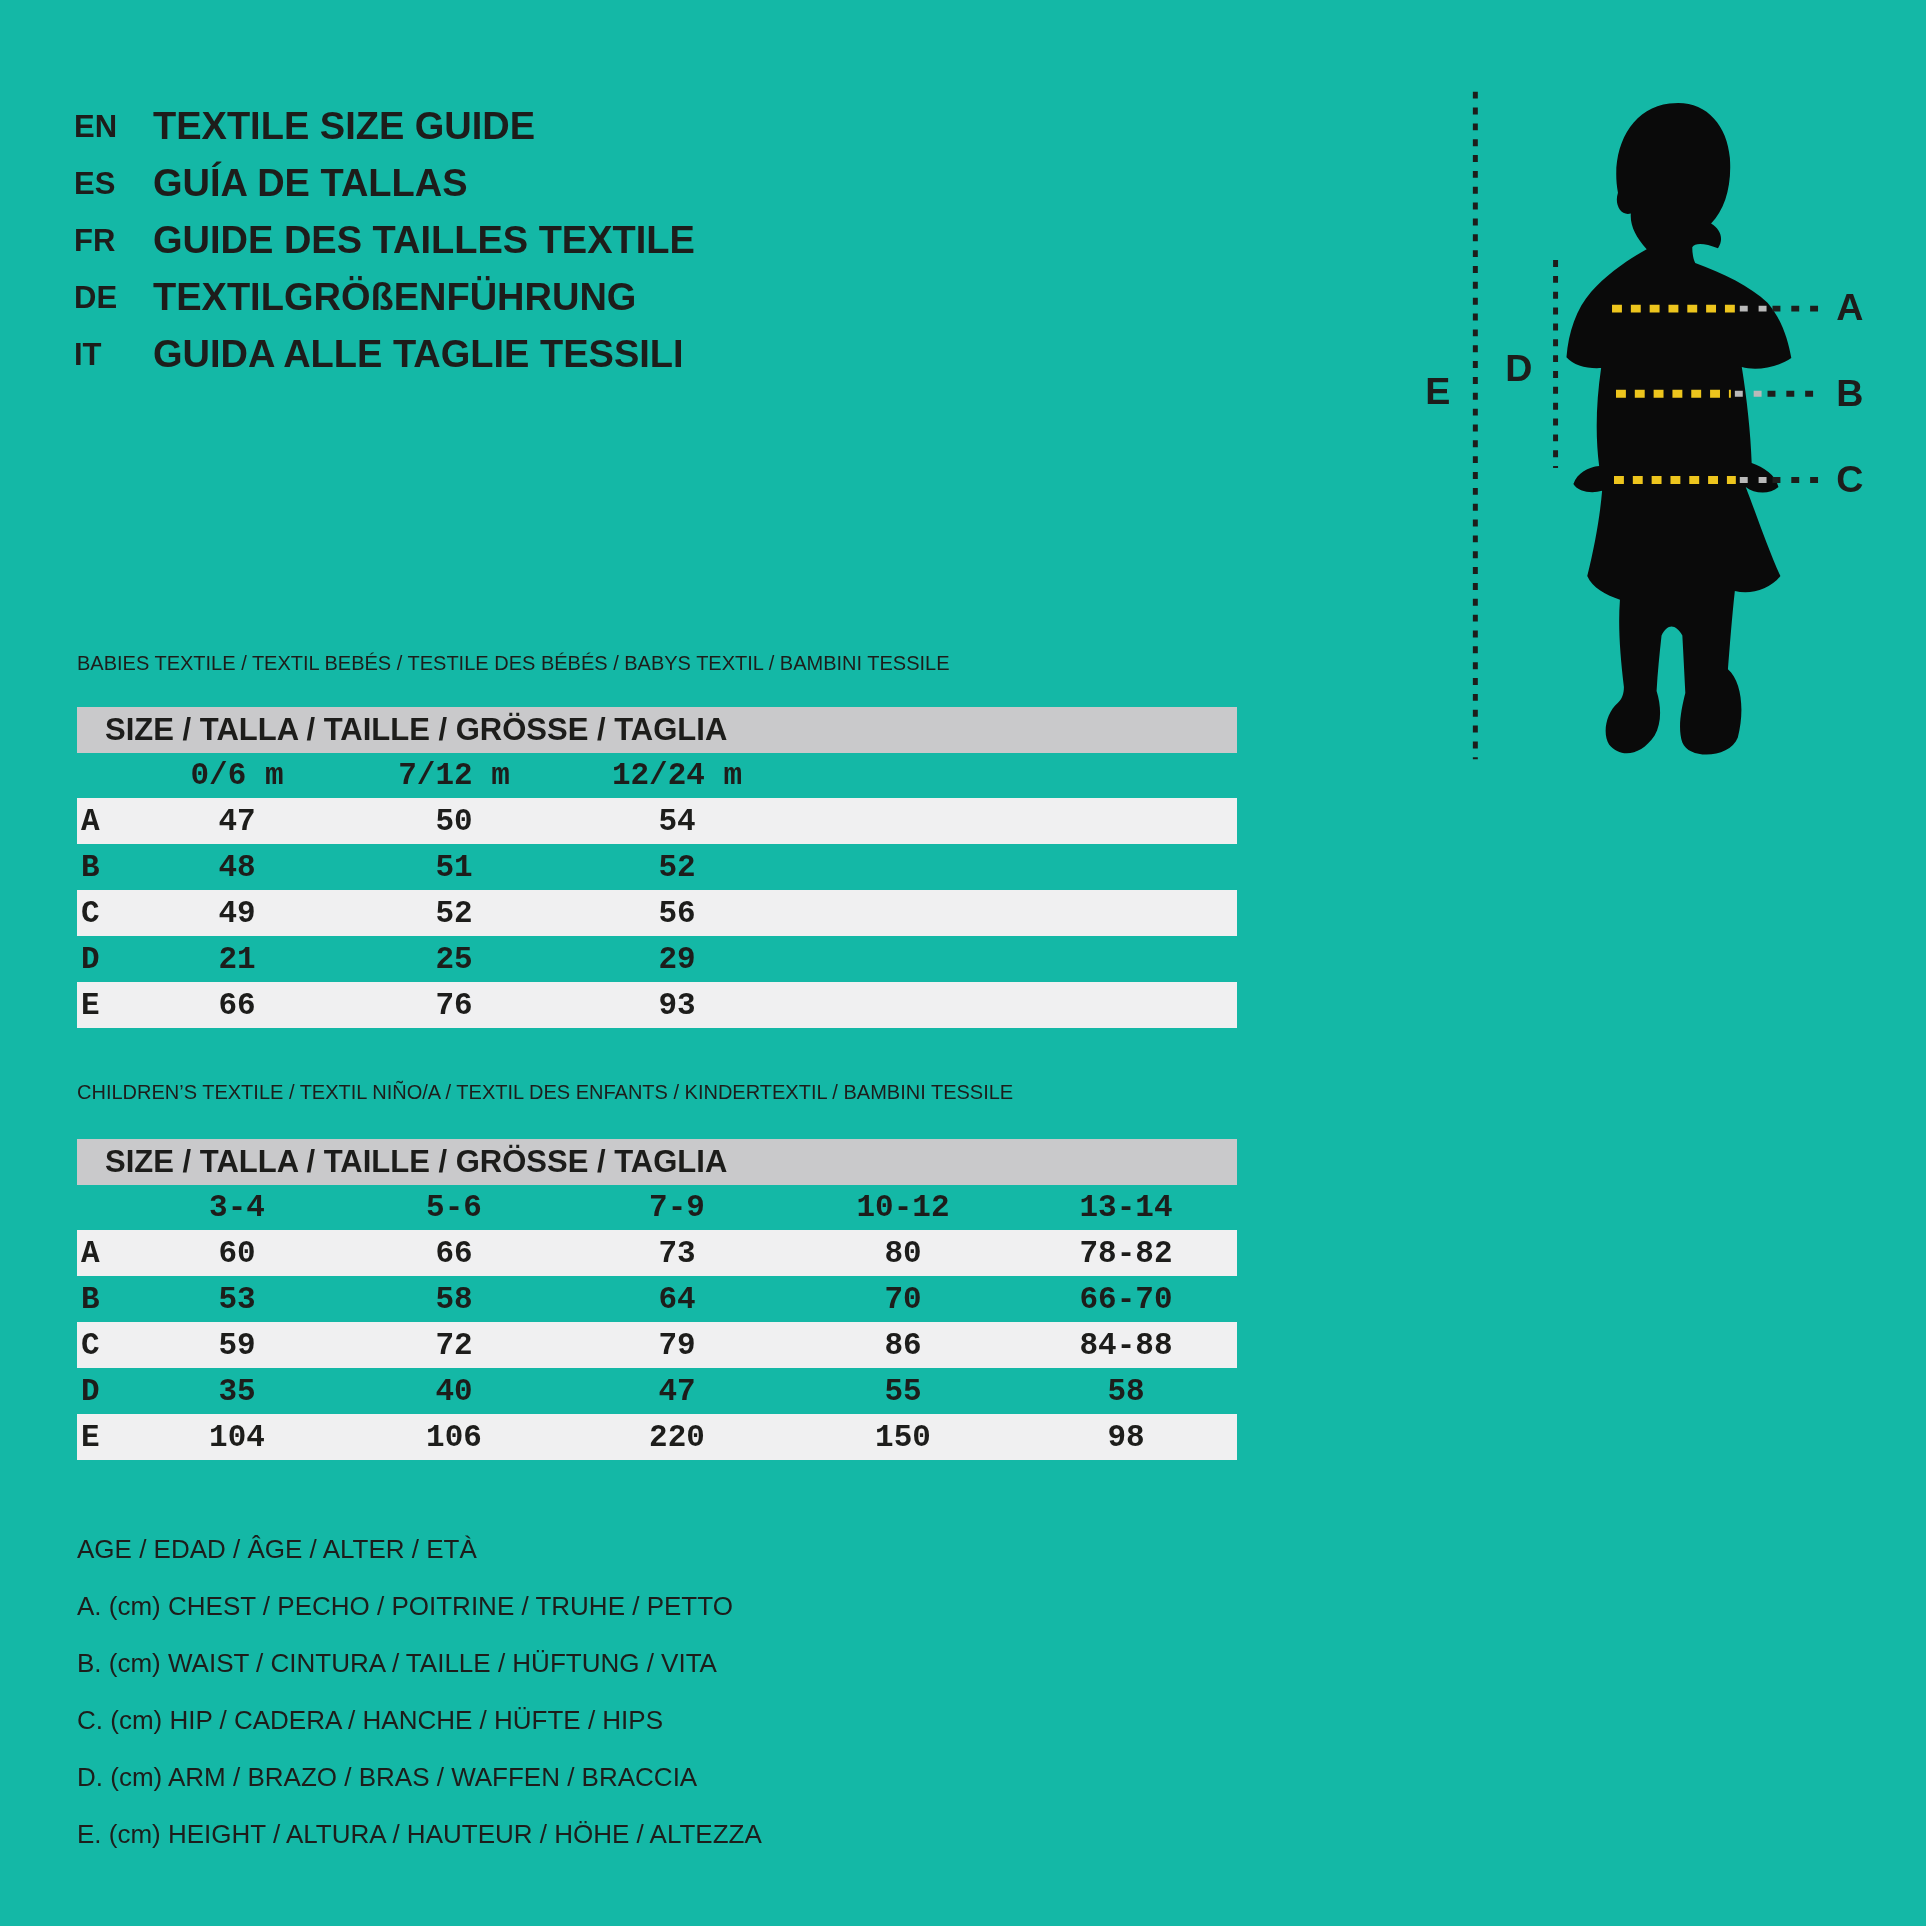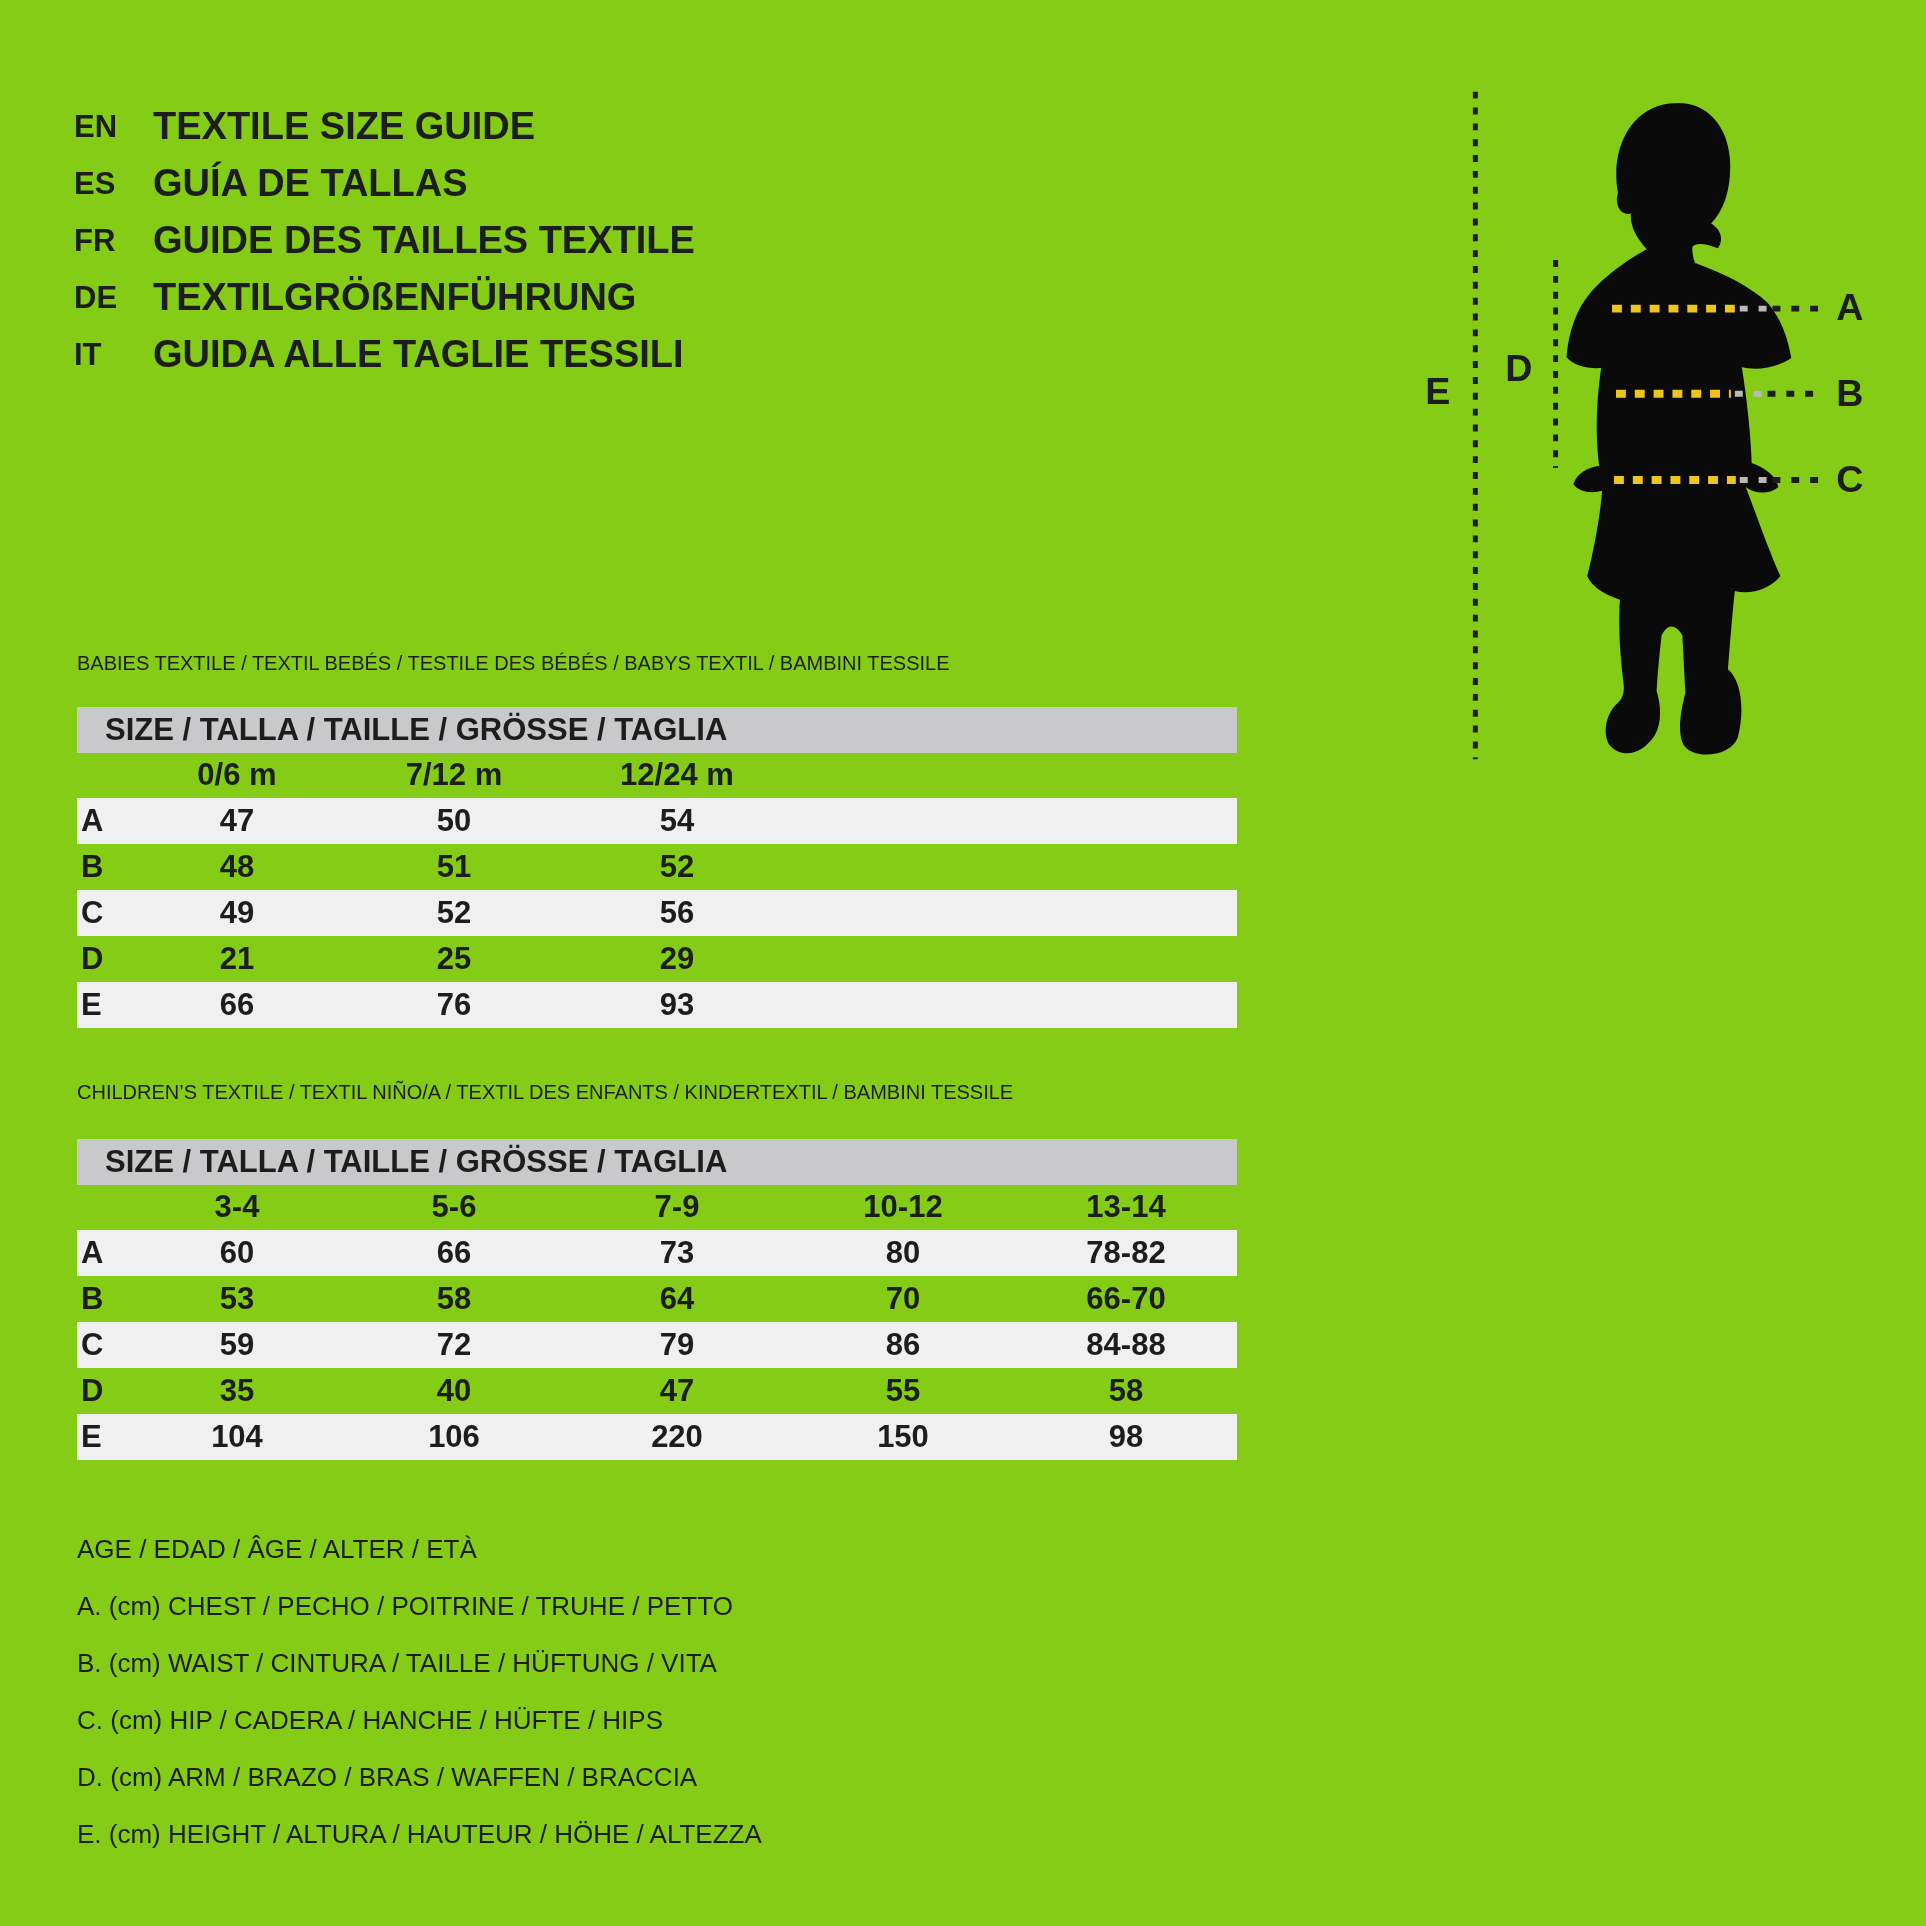--- a/index.html
+++ b/index.html
@@ -1,19 +1,19 @@
 <!DOCTYPE html>
 <html><head>
 <meta charset="utf-8">
 <style>
   html,body{margin:0;padding:0;background:#ffffff;}
   .canvas{
     position:relative;
     width:1927px;height:1927px;
-    background:#84cc16;
+    background:#14b8a6;
     font-family:"Liberation Sans",sans-serif;
     color:#1d1d1b;
     overflow:hidden;
   }
   
   .lang-list{position:absolute;left:74px;top:98px;}
   .lang-row{height:57px;display:flex;align-items:center;}
   .lang-code{width:79px;font-size:31px;font-weight:700;}
   .lang-title{font-size:38px;font-weight:700;white-space:nowrap;}
 
@@ -28,21 +28,21 @@
   }
   .size-bar{
     position:absolute;left:77px;width:1160px;height:46px;
     background:#c9c9cb;
     display:flex;align-items:center;
     padding-left:28px;box-sizing:border-box;
     font-size:31px;font-weight:700;
   }
   
   .tbl{position:absolute;left:77px;width:1160px;}
-  .trow{display:grid;height:46px;align-items:center;}
+  .trow{display:grid;height:46px;align-items:center;font-family:Liberation Mono, monospace;}
   .trow.b-cols{grid-template-columns:51px 218px 216px 230px 446px;}
   .trow.c-cols{grid-template-columns:51px 218px 216px 230px 222px 224px;}
   .trow.stripe{background:#f0f0f1;}
   .cell{text-align:center;font-size:31px;font-weight:700;white-space:nowrap;}
   .cell.lbl{text-align:left;padding-left:4px;}
 
   
   .legend{position:absolute;left:77px;top:1521px;}
   .leg-line{height:57px;display:flex;align-items:center;
     font-size:26px;font-weight:400;white-space:nowrap;}

